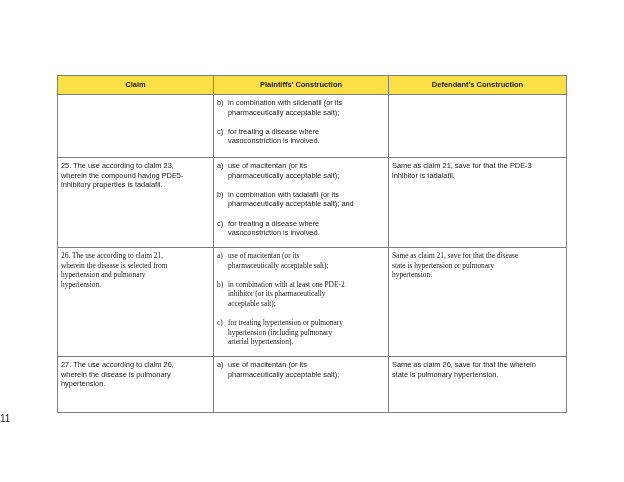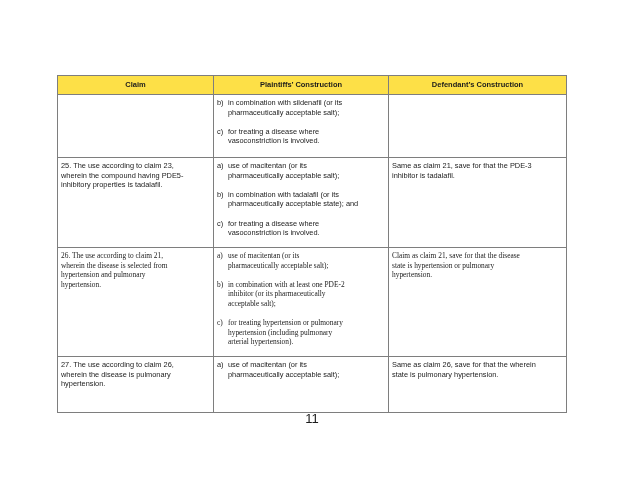--- a/index.html
+++ b/index.html
@@ -52,22 +52,22 @@
   .pre { white-space: pre-line; }
   .item { display: flex; margin-bottom: 9.6px; }
   .item:last-child { margin-bottom: 0; }
   .marker { flex: 0 0 11px; }
   .itext { flex: 1; white-space: pre-line; }
   .page-number {
     position: absolute;
     left: 0;
     top: 414px;
     width: 624px;
-    text-align: center;
-    font-size: 13px;
+    text-align: left;
+    font-size: 10px;
     line-height: 9.6px;
     color: #1b1b1b;
   }
 </style>
 </head>
 <body>
 
 <div class="page">
 
   <div class="tbl-wrap">
@@ -107,21 +107,21 @@
 inhibitory properties is tadalafil.</td>
             <td>
               <div class="item">
                 <span class="marker">a)</span>
                 <span class="itext">use of macitentan (or its
 pharmaceutically acceptable salt);</span>
               </div>
               <div class="item">
                 <span class="marker">b)</span>
                 <span class="itext">in combination with tadalafil (or its
-pharmaceutically acceptable state); and</span>
+pharmaceutically acceptable salt); and</span>
               </div>
               <div class="item">
                 <span class="marker">c)</span>
                 <span class="itext">for treating a disease where
 vasoconstriction is involved.</span>
               </div>
             </td>
             <td class="pre">Same as claim 21, save for that the PDE-3
 inhibitor is tadalafil.</td>
           </tr>
@@ -142,21 +142,21 @@
 inhibitor (or its pharmaceutically
 acceptable salt);</span>
               </div>
               <div class="item">
                 <span class="marker">c)</span>
                 <span class="itext">for treating hypertension or pulmonary
 hypertension (including pulmonary
 arterial hypertension).</span>
               </div>
             </td>
-            <td class="pre">Claim as claim 21, save for that the disease
+            <td class="pre">Same as claim 21, save for that the disease
 state is hypertension or pulmonary
 hypertension.</td>
           </tr>
           <tr class="r3">
             <td class="pre">27. The use according to claim 26,
 wherein the disease is pulmonary
 hypertension.</td>
             <td>
               <div class="item">
                 <span class="marker">a)</span>

